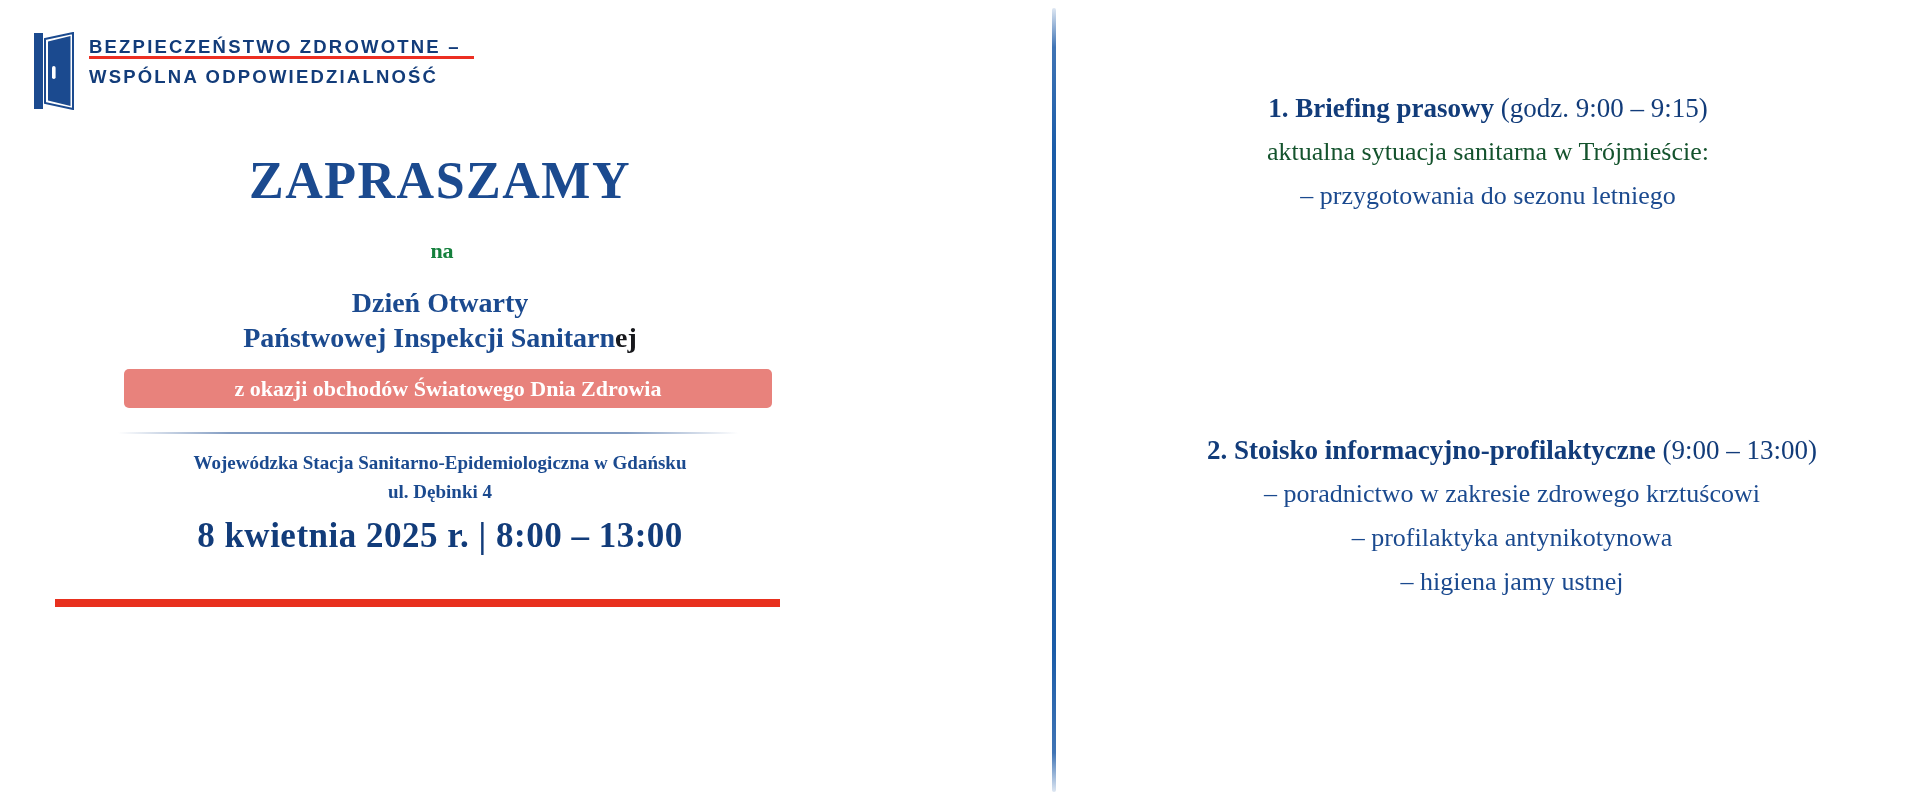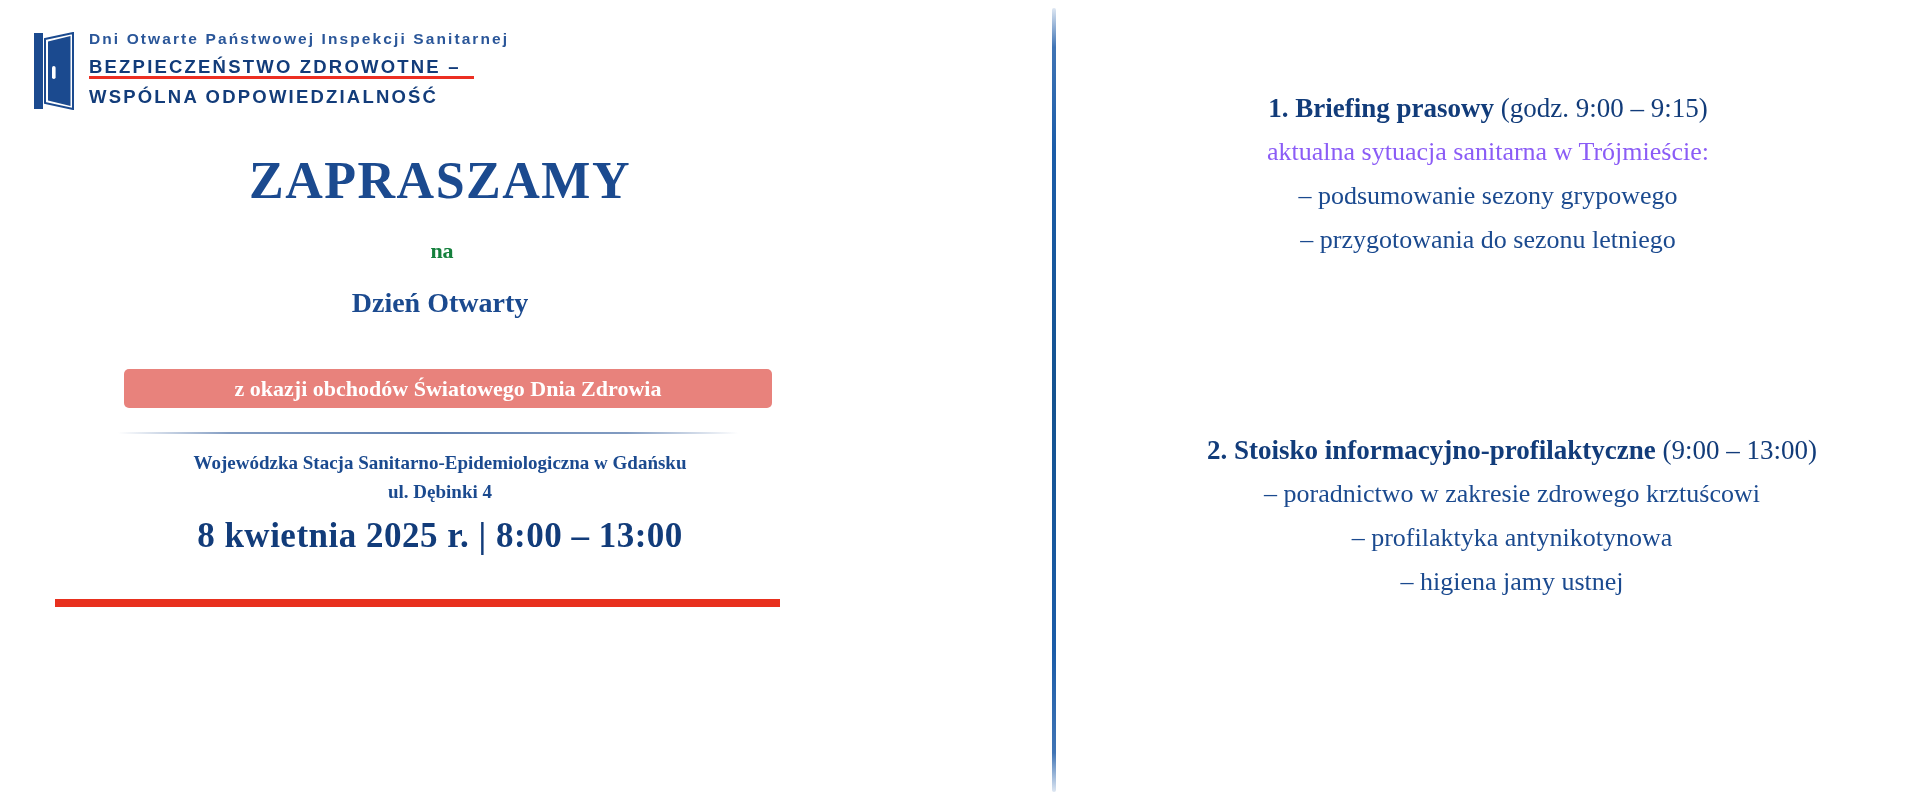--- a/index.html
+++ b/index.html
@@ -248,21 +248,21 @@
   .agenda-heading .heading-strong {
     font-weight: 700;
   }
   .agenda-heading .heading-time {
     font-weight: 400;
   }
   .agenda-lede {
     font-size: 26px;
     line-height: 44px;
     font-weight: 400;
-    color: #8b5cf6;
+    color: #14532d;
   }
   .agenda-item {
     font-size: 26px;
     line-height: 44px;
     font-weight: 400;
     color: #1b4a8f;
     white-space: nowrap;
   }
 </style>
 </head>
@@ -273,35 +273,35 @@
   <div id="left-column">
 
     <div id="logo-block">
       <svg id="door-icon" viewBox="0 0 42 78" xmlns="http://www.w3.org/2000/svg">
         <rect x="1" y="1" width="9" height="76" fill="#1b4a8f"></rect>
         <path d="M12 7 L40 1 L40 77 L12 71 Z" fill="#ffffff" stroke="#1b4a8f" stroke-width="2"></path>
         <path d="M15 9.5 L37.5 4 L37.5 74 L15 68.5 Z" fill="#1b4a8f"></path>
         <rect x="19" y="34" width="3.6" height="13" rx="1.8" fill="#ffffff"></rect>
       </svg>
       <div id="logo-text">
-        <div class="logo-line-1">Dni Otwarte Państwowej Inspekcji Sanitarnej</div>
         <div class="logo-line-2-wrap">
           <div class="logo-line-2">BEZPIECZEŃSTWO ZDROWOTNE –</div>
           <div id="logo-red-rule"></div>
         </div>
         <div class="logo-line-3">WSPÓLNA ODPOWIEDZIALNOŚĆ</div>
       </div>
     </div>
 
     <div id="invite-heading">ZAPRASZAMY</div>
 
     <div id="invite-na">na</div>
 
     <div id="invite-subject">
       <div>Dzień Otwarty</div>
+      <div><span>Państwowej Inspekcji Sanitarn</span><span class="tail-dark">ej</span></div>
     </div>
 
     <div id="occasion-banner">
       <span id="occasion-banner-label">z okazji obchodów Światowego Dnia Zdrowia</span>
     </div>
 
     <div id="left-divider"></div>
 
     <div id="venue-block">
       <div>Wojewódzka Stacja Sanitarno-Epidemiologiczna w Gdańsku</div>
@@ -313,21 +313,20 @@
     <div id="bottom-red-rule"></div>
   </div>
 
   <div id="column-divider"></div>
 
   <div id="right-column">
 
     <div class="agenda-section" id="agenda-section-1">
       <div class="agenda-heading"><span class="heading-strong">1. Briefing prasowy</span> <span class="heading-time">(godz. 9:00 – 9:15)</span></div>
       <div class="agenda-lede">aktualna sytuacja sanitarna w Trójmieście:</div>
-      <div class="agenda-item">– podsumowanie sezony grypowego</div>
       <div class="agenda-item">– przygotowania do sezonu letniego</div>
     </div>
 
     <div class="agenda-section" id="agenda-section-2">
       <div class="agenda-heading"><span class="heading-strong">2. Stoisko informacyjno-profilaktyczne</span> <span class="heading-time">(9:00 – 13:00)</span></div>
       <div class="agenda-item">– poradnictwo w zakresie zdrowego krztuścowi</div>
       <div class="agenda-item">– profilaktyka antynikotynowa</div>
       <div class="agenda-item">– higiena jamy ustnej</div>
     </div>
 

